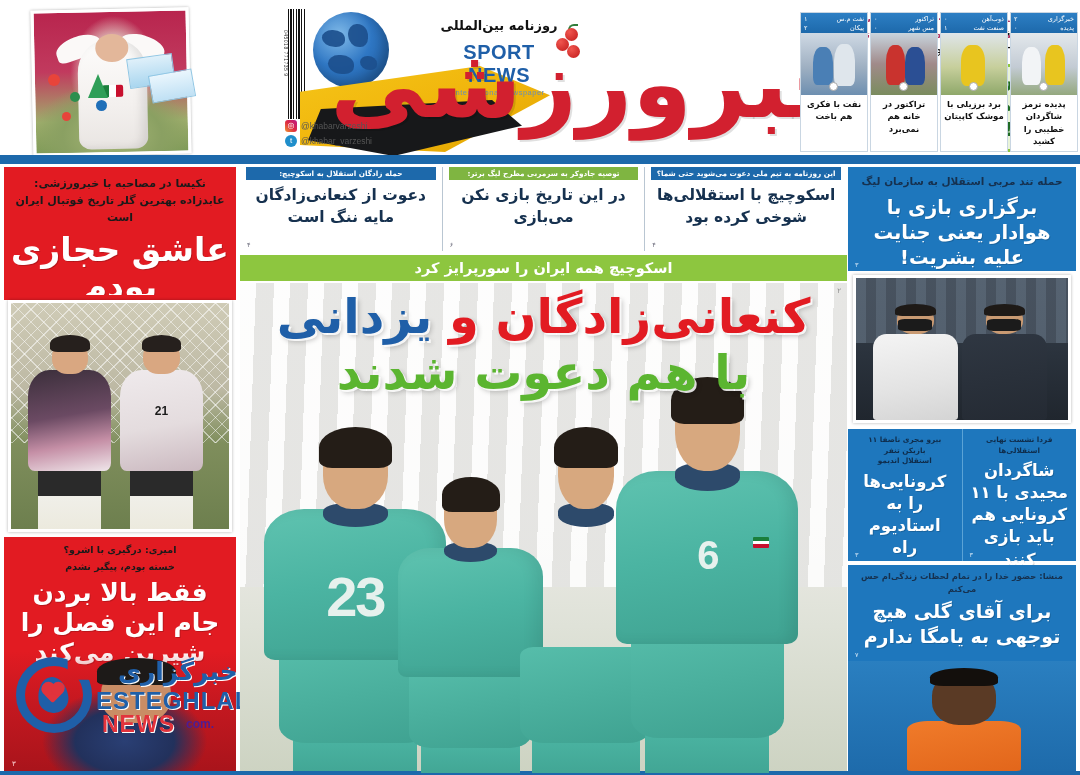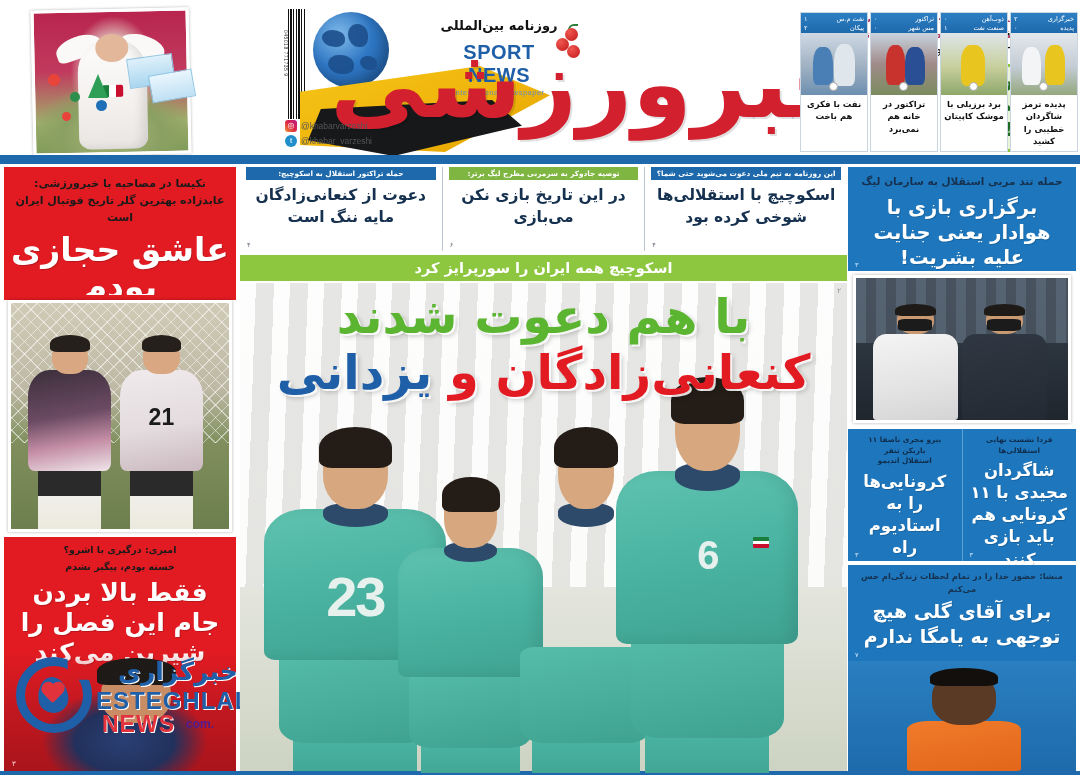--- a/index.html
+++ b/index.html
@@ -172,21 +172,21 @@
              border-radius: 26% 26% 8% 8%; }
   .gk.left .gk-body { background: linear-gradient(170deg,#3b2f3b 0%,#6b4a63 45%,#c58fa6 72%,#efe6ea 100%); }
   .gk.right .gk-body { background: linear-gradient(170deg,#efeaec 0%,#e4dcde 55%,#cbb9c0 100%); }
   .gk-head { position: absolute; left: 28%; top: 2%; width: 44%; height: 18%;
              background: #d9a781; border-radius: 50% 50% 42% 42%; }
   .gk-hair { position: absolute; left: 26%; top: 0%; width: 48%; height: 9%;
              background: #26201d; border-radius: 50% 50% 20% 20%; }
   .gk-legs { position: absolute; left: 12%; top: 68%; width: 76%; height: 32%;
              background: linear-gradient(180deg,#2a2a2a 0%,#2a2a2a 46%,#f0efe9 46%,#eceade 100%); }
   .gk-num { position: absolute; left: 50%; top: 34%; transform: translateX(-50%);
-            font-size: 23px; font-weight: bold; color: #1b1b1b;
+            font-size: 12px; font-weight: bold; color: #1b1b1b;
             font-family: "Liberation Sans", sans-serif; }
 
   .lb-bot { position: absolute; left: 0; top: 370px; width: 232px; height: 234px; overflow: hidden; }
   .lb-bot .rb-kicker { font-size: 9.5px; padding: 6px 10px 2px; }
   .lb-bot .rb-head { font-size: 25px; padding: 2px 8px; line-height: 1.2; }
   .amiri-photo { position: absolute; left: 0; bottom: 0; width: 232px; height: 120px;
                  background: radial-gradient(ellipse 110px 70px at 52% 75%, #2a3f74 0%, #22315c 45%, rgba(34,49,92,0) 75%),
                              linear-gradient(180deg, rgba(226,27,34,0) 0%, #c41820 45%, #a9141b 100%); }
   .amiri-head { position: absolute; left: 42%; top: 12%; width: 30%; height: 48%;
                 background: #c98d65; border-radius: 48% 48% 42% 42%; }
@@ -536,21 +536,21 @@
         <div class="ts-kicker blue">این روزنامه به تیم ملی دعوت می‌شوید حتی شما؟</div>
         <div class="ts-head">اسکوچیچ با استقلالی‌ها شوخی کرده بود</div>
         <div class="ts-pg">۴</div>
       </div>
       <div class="teaser">
         <div class="ts-kicker">توصیه جادوکر به سرمربی مطرح لیگ برتر:</div>
         <div class="ts-head">در این تاریخ بازی نکن می‌بازی</div>
         <div class="ts-pg">۶</div>
       </div>
       <div class="teaser">
-        <div class="ts-kicker blue">حمله تراکتور استقلال به اسکوچیچ:</div>
+        <div class="ts-kicker blue">حمله زادگان استقلال به اسکوچیچ:</div>
         <div class="ts-head">دعوت از کنعانی‌زادگان مایه ننگ است</div>
         <div class="ts-pg">۴</div>
       </div>
     </div>
 
     <div class="green-banner">اسکوچیچ همه ایران را سورپرایز کرد</div>
 
     <div class="main-photo">
       <div class="mp-blur"></div>
 
@@ -591,26 +591,26 @@
         </div>
         <div class="pl-collar"></div>
         <div class="pl-headx"></div>
           <div class="pl-hairx"></div>
       </div>
 
       <div class="mp-pg">۲</div>
     </div>
 
     <div class="headline-wrap">
-      <div class="hl-line hl-green">با هم دعوت شدند</div>
       <div class="hl-line">
         <span class="hl-red">کنعانی‌زادگان</span>
         <span class="hl-red">و</span>
         <span class="hl-blue">یزدانی</span>
       </div>
+      <div class="hl-line hl-green">با هم دعوت شدند</div>
     </div>
   </div>
 
   <div class="col-right">
 
     <div class="bluebox rb-1">
       <div class="bb-kicker">حمله تند مربی استقلال به سازمان لیگ</div>
       <div class="bb-head">برگزاری بازی با هوادار یعنی جنایت علیه بشریت!</div>
       <div class="bb-pg">۳</div>
     </div>

